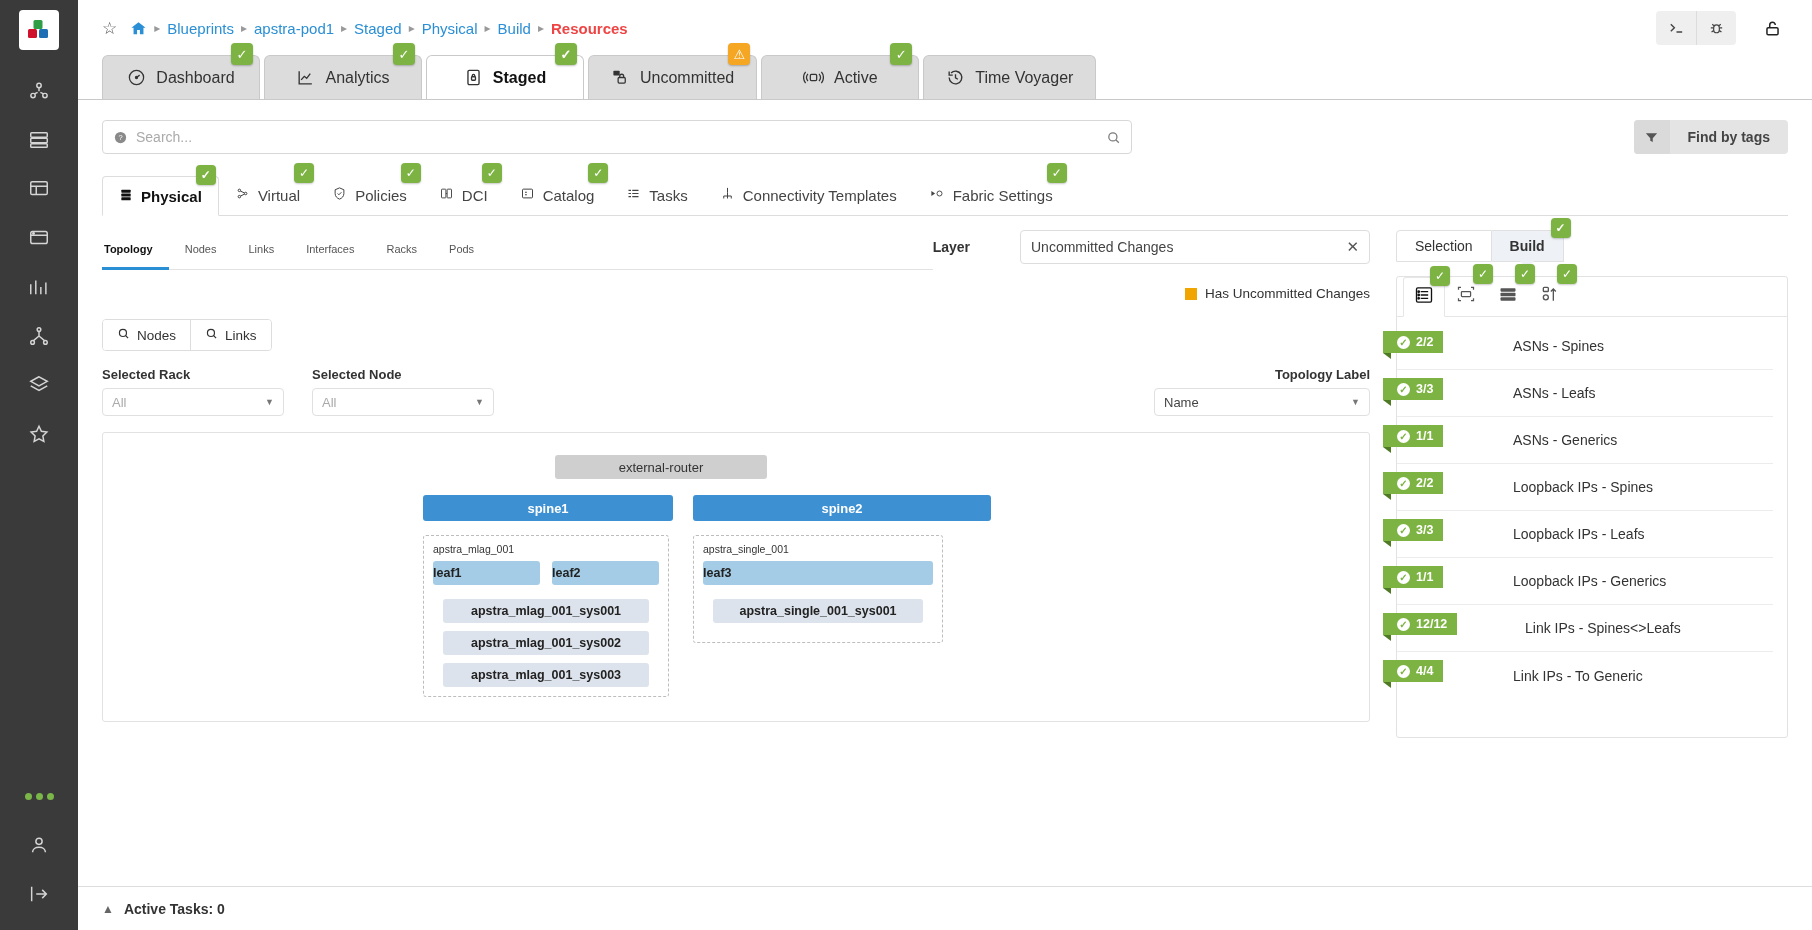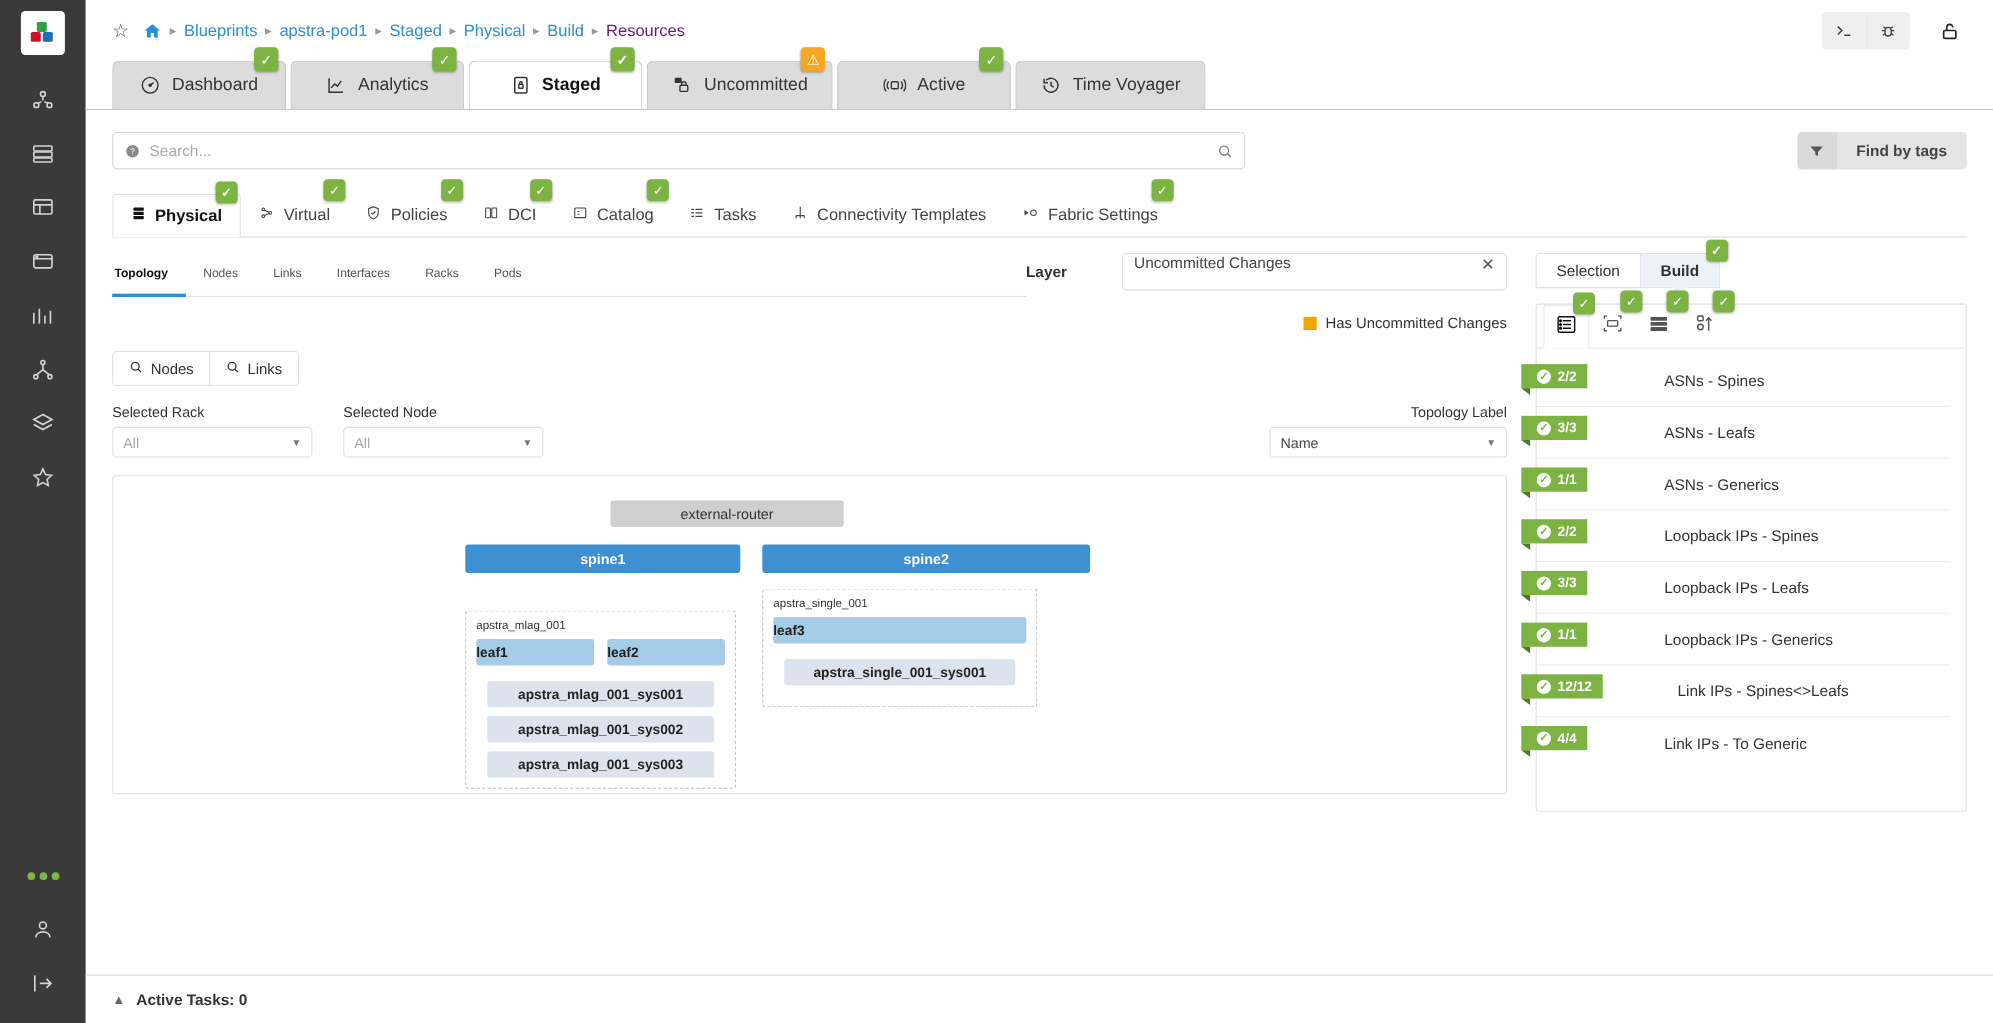--- a/index.html
+++ b/index.html
@@ -35,21 +35,21 @@
   
   .main { flex: 1 1 auto; display: flex; flex-direction: column; min-width: 0; background: #fff; position: relative; }
 
   
   .topbar { height: 56px; display: flex; align-items: center; padding: 0 20px 0 24px; background: #fff; }
   .crumbs { display: flex; align-items: center; gap: 7px; font-size: 15px; }
   .star-icon { color: #555; font-size: 17px; margin-right: 6px; cursor: pointer; }
   .home-icon { color: #2a8fd4; display:flex; align-items:center; cursor:pointer; }
   .crumb-sep { color: #999; font-size: 12px; }
   .crumb-link { color: #2a8fd4; cursor: pointer; }
-  .crumb-current { color: #701a75; font-weight: normal; }
+  .crumb-current { color: #ef4444; font-weight: bold; }
   .topbar-right { margin-left: auto; display: flex; align-items: center; gap: 0; }
   .tb-btn {
     width: 40px; height: 34px; display: flex; align-items: center; justify-content: center;
     background: #efefef; color: #444; cursor: pointer;
   }
   .tb-btn.first { border-radius: 4px 0 0 4px; }
   .tb-btn.last { border-radius: 0 4px 4px 0; border-left: 1px solid #dcdcdc; }
   .tb-lock { margin-left: 16px; background: transparent; color: #222; }
 
   
@@ -120,37 +120,37 @@
   .sstab:first-child { padding-left: 2px; }
   .sstab.active { color: #111; font-weight: bold; }
   .sstab.active::after { content:""; position:absolute; left:0; right:0; bottom:-1px;
     height: 3px; background: #2a8fd4; }
 
   
   .layerrow { display: flex; align-items: center; margin-top: 14px; gap: 36px; }
   .layer-lbl { font-size: 14px; font-weight: bold; color: #333; margin-right: 14px; }
   .layer-select {
     width: 350px; height: 34px; border: 1px solid #ddd; border-radius: 4px;
-    display: flex; align-items: flex-start; padding: 0 10px; font-size: 14px; color: #444;
+    display: flex; align-items: center; padding: 0 10px; font-size: 14px; color: #444;
     background: #fff; cursor: pointer;
   }
   .layer-select .x { margin-left: auto; color: #555; font-size: 15px; cursor: pointer; }
   .legend { display: flex; align-items: center; gap: 8px; font-size: 13.5px; color: #333; }
   .legend .sw { width: 12px; height: 12px; background: #f0a500; display: block; }
 
   
   .nlgroup { display: inline-flex; margin-top: 18px; border: 1px solid #ddd; border-radius: 4px; overflow: hidden; }
   .nlbtn { display: flex; align-items: center; gap: 7px; padding: 0 14px; height: 30px;
     font-size: 13.5px; color: #333; background: #fff; cursor: pointer; }
   .nlbtn + .nlbtn { border-left: 1px solid #ddd; }
 
   
   .filters { display: flex; margin-top: 16px; gap: 28px; }
   .field { display: flex; flex-direction: column; }
-  .field-lbl { font-size: 13px; font-weight: normal; color: #333; margin-bottom: 6px; }
+  .field-lbl { font-size: 13px; font-weight: bold; color: #333; margin-bottom: 6px; }
   .dd { width: 182px; height: 28px; border: 1px solid #e0e0e0; border-radius: 4px;
     display: flex; align-items: center; padding: 0 9px; font-size: 13px; color: #aaa;
     background: #fff; cursor: pointer; }
   .dd .car { margin-left: auto; color: #777; font-size: 9px; }
   .field.right { margin-left: auto; align-items: flex-end; }
   .field.right .dd { width: 216px; color: #444; }
 
   
   .checks { display: flex; gap: 14px; align-items: center; margin-top: 22px; }
   .chk { display: flex; align-items: center; gap: 8px; font-size: 13px; color: #222; font-weight: bold; cursor: pointer; }
@@ -168,21 +168,21 @@
     position: absolute; top: 62px; height: 26px; background: #3d90d2; border-radius: 3px;
     display: flex; align-items: center; justify-content: center;
     font-size: 13px; color: #fff; font-weight: bold; cursor: pointer;
   }
   .spine.s1 { left: 320px; width: 250px; }
   .spine.s2 { left: 590px; width: 298px; }
   .rack {
     position: absolute; top: 102px; border: 1px dashed #bdbdbd; border-radius: 3px;
     background: #fff; padding: 7px 9px 10px 9px;
   }
-  .rack.r1 { left: 320px; width: 246px; height: 162px; margin-top: 20px; }
+  .rack.r1 { left: 320px; width: 246px; height: 162px; }
   .rack.r2 { left: 590px; width: 250px; height: 108px; }
   .rack-title { font-size: 10.5px; color: #333; margin-bottom: 6px; }
   .leafrow { display: flex; gap: 12px; }
   .leaf { height: 24px; background: #a4cce6; border-radius: 3px; display: flex;
     align-items: center; justify-content: flex-start; font-size: 12.5px; color: #222;
     font-weight: bold; cursor: pointer; flex: 1; }
   .srvlist { margin-top: 14px; display: flex; flex-direction: column; gap: 8px; padding: 0 10px; }
   .srv { height: 24px; background: #dde3ec; border-radius: 3px; display: flex;
     align-items: center; justify-content: center; font-size: 12.5px; color: #222;
     font-weight: bold; cursor: pointer; }

